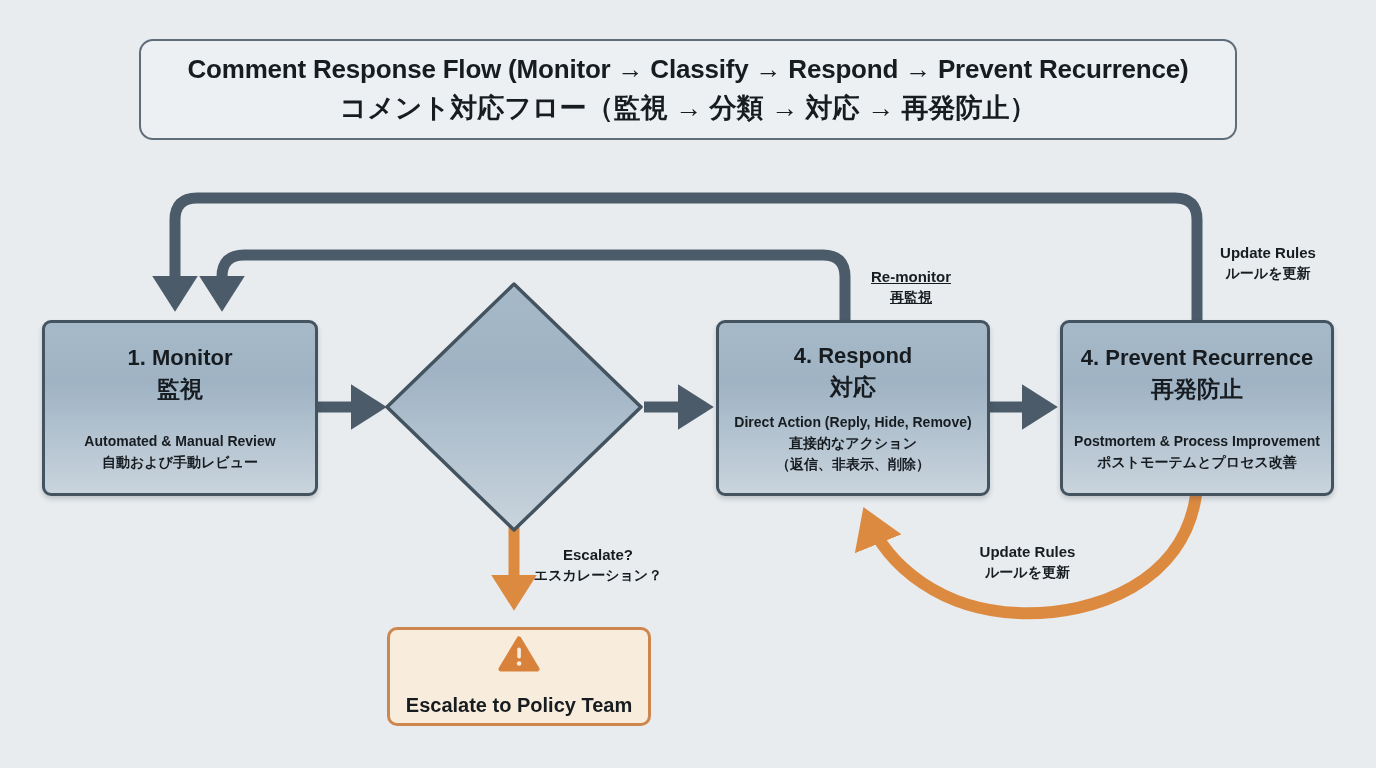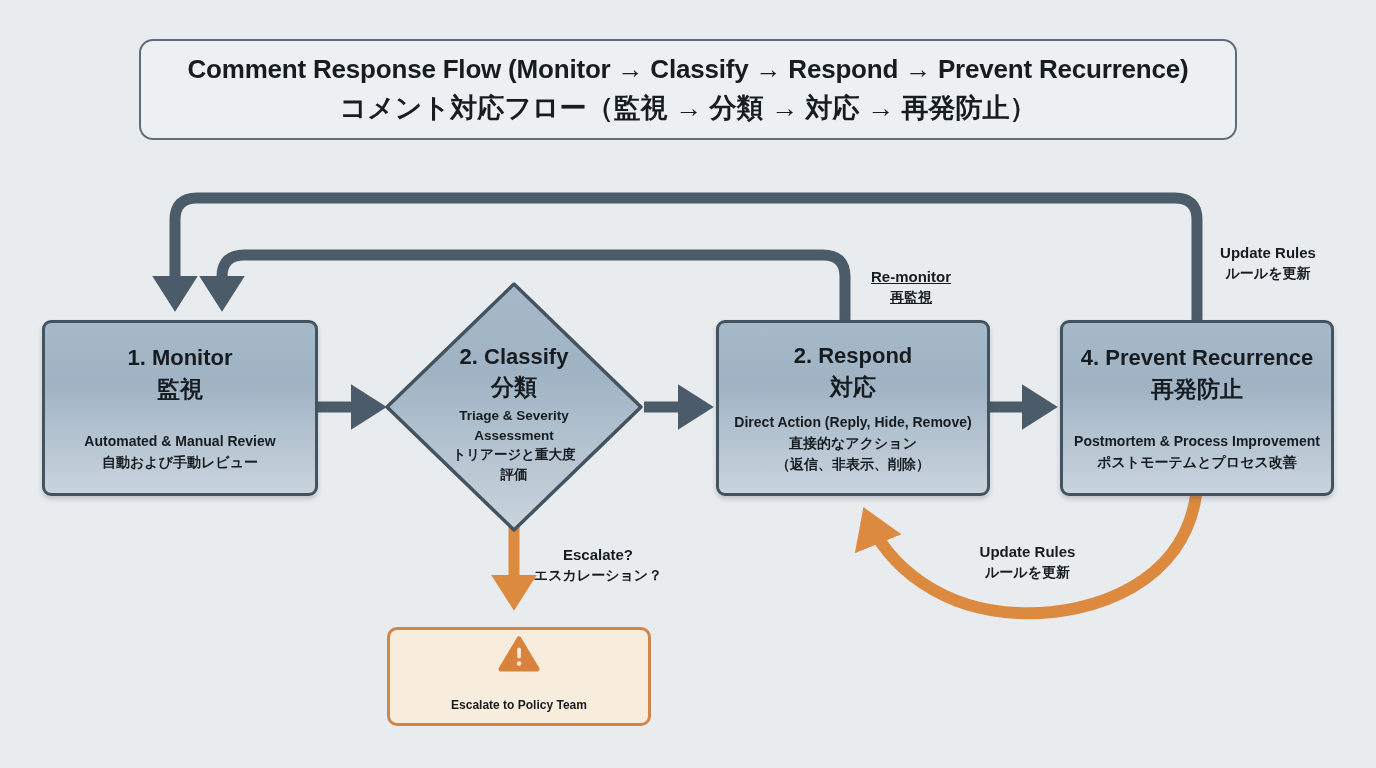--- a/index.html
+++ b/index.html
@@ -57,21 +57,21 @@
   .dd-ja{width:126px;margin:0 auto;font-size:13.5px;line-height:19.5px;}
 
   
   .node-escalate{
     position:absolute;left:387px;top:627px;width:264px;height:99px;
     box-sizing:border-box;
     background:#f8ecdc;border:3px solid #cd874e;border-radius:10px;
     display:flex;flex-direction:column;align-items:center;justify-content:center;
     text-align:center;z-index:2;
   }
-  .esc-title{font-size:12px;line-height:23px;margin-top:18px;}
+  .esc-title{font-size:20px;line-height:23px;margin-top:18px;}
   .esc-ja{font-size:13.5px;line-height:20px;}
 
   
   .edge-label{position:absolute;text-align:center;z-index:2;}
   .el-en{font-size:15px;line-height:21px;white-space:nowrap;}
   .el-ja{font-size:14px;line-height:21px;white-space:nowrap;}
   .lbl-re-monitor       {left:841px; top:266px; width:140px;text-decoration:underline;}
   .lbl-update-rules-top {left:1198px;top:242px; width:140px;}
   .lbl-escalate-q       {left:523px; top:544px; width:150px;}
   .lbl-update-rules-loop{left:950px; top:541px; width:155px;}
@@ -118,29 +118,23 @@
 
   <div class="node node-monitor">
     <div class="nt">1. Monitor</div>
     <div class="ntj">監視</div>
     <div class="nd">
       <div>Automated &amp; Manual Review</div>
       <div>自動および手動レビュー</div>
     </div>
   </div>
 
-  <div class="diamond-text">
-    <div class="dt">2. Classify</div>
-    <div class="dtj">分類</div>
-    <div class="dd-en">Triage &amp; Severity Assessment</div>
-    <div class="dd-ja">トリアージと重大度評価</div>
-  </div>
 
   <div class="node node-respond">
-    <div class="nt">2. Respond</div>
+    <div class="nt">4. Respond</div>
     <div class="ntj">対応</div>
     <div class="nd">
       <div>Direct Action (Reply, Hide, Remove)</div>
       <div>直接的なアクション</div>
       <div>（返信、非表示、削除）</div>
     </div>
   </div>
 
   <div class="node node-prevent">
     <div class="nt">4. Prevent Recurrence</div>

